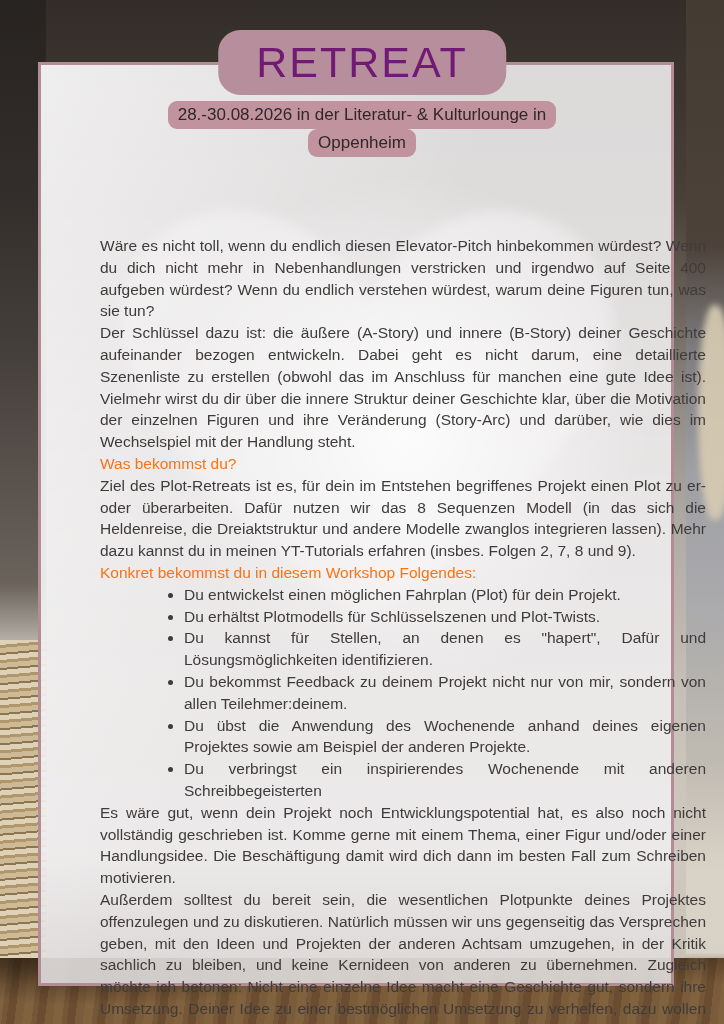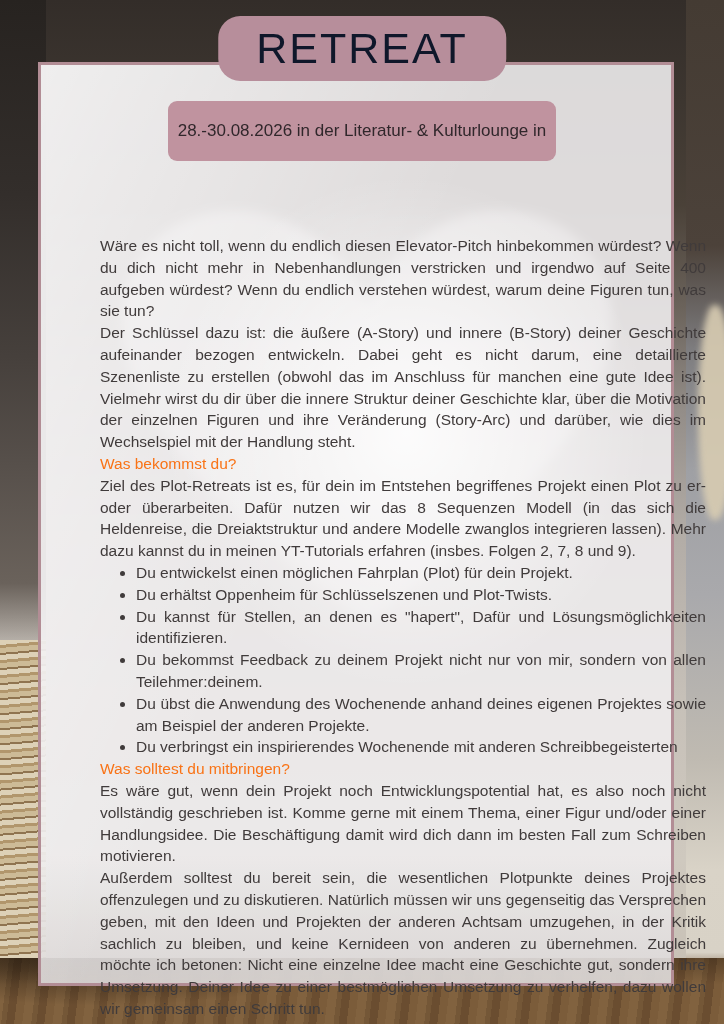--- a/index.html
+++ b/index.html
@@ -57,39 +57,39 @@
   }
   .card::before{
     content:"";position:absolute;inset:0;pointer-events:none;
     background:
       radial-gradient(ellipse 55% 40% at 58% 40%, rgba(255,255,255,.85), rgba(255,255,255,0) 70%),
       linear-gradient(115deg, rgba(255,255,255,.55) 0%, rgba(255,255,255,0) 45%),
       linear-gradient(180deg, rgba(255,255,255,0) 86%, rgba(120,110,100,.14) 100%);
   }
   
   .title-badge{
-    position:absolute;left:50%;top:16px;transform:translateX(-50%);z-index:4;
+    position:absolute;left:50%;top:30px;transform:translateX(-50%);z-index:4;
     background:#b78e9b;border-radius:22px;padding:8px 38px;
-    font-size:43px;letter-spacing:2px;color:#0f172a;font-weight:400;
+    font-size:43px;letter-spacing:2px;color:#701a75;font-weight:400;
   }
   .subtitle{position:absolute;left:0;right:0;top:101px;z-index:4;text-align:center;}
   .subtitle .row{line-height:28px;}
   .subtitle .hl{
     display:inline-block;background:#c0939f;color:#30272b;
-    font-size:17px;font-weight:500;padding:16px 10px;border-radius:9px;
+    font-size:17px;font-weight:500;padding:0 10px;border-radius:9px;
   }
   
   .content{
     position:absolute;left:59px;top:170px;width:606px;z-index:4;
     font-size:15.5px;line-height:21.8px;color:#403b3b;text-align:justify;
   }
   .content p{margin:0;}
   .sec-heading{color:#f97316;margin-top:17px;text-align:left;}
   ul.bullets{margin:0;padding:0 0 0 36px;list-style:disc;}
-  ul.bullets li{text-align:justify;}
+  ul.bullets li{text-align:justify;margin-left:48px;}
 </style>
 </head>
 <body>
 
 <div class="page">
 
   <div class="bg-base"></div>
   <div class="bg-left-top"></div>
   <div class="bg-left-pages"></div>
   <div class="bg-right"></div>
@@ -101,38 +101,41 @@
 
   <div class="card">
     <div class="content">
 
       <p>Wäre es nicht toll, wenn du endlich diesen Elevator-Pitch hinbekommen würdest? Wenn du dich nicht mehr in Nebenhandlungen verstricken und irgendwo auf Seite 400 aufgeben würdest? Wenn du endlich verstehen würdest, warum deine Figuren tun, was sie tun?</p>
       <p>Der Schlüssel dazu ist: die äußere (A-Story) und innere (B-Story) deiner Geschichte aufeinander bezogen entwickeln. Dabei geht es nicht darum, eine detaillierte Szenenliste zu erstellen (obwohl das im Anschluss für manchen eine gute Idee ist). Vielmehr wirst du dir über die innere Struktur deiner Geschichte klar, über die Motivation der einzelnen Figuren und ihre Veränderung (Story-Arc) und darüber, wie dies im Wechselspiel mit der Handlung steht.</p>
 
       <p class="sec-heading">Was bekommst du?</p>
       <p>Ziel des Plot-Retreats ist es, für dein im Entstehen begriffenes Projekt einen Plot zu er- oder überarbeiten. Dafür nutzen wir das 8 Sequenzen Modell (in das sich die Heldenreise, die Dreiaktstruktur und andere Modelle zwanglos integrieren lassen). Mehr dazu kannst du in meinen YT-Tutorials erfahren (insbes. Folgen 2, 7, 8 und 9).</p>
 
+      <p class="sec-heading">Konkret bekommst du in diesem Workshop Folgendes:</p>
       <ul class="bullets">
         <li>Du entwickelst einen möglichen Fahrplan (Plot) für dein Projekt.</li>
-        <li>Du erhältst Oppenheim für Schlüsselszenen und Plot-Twists.</li>
+        <li>Du erhältst Plotmodells für Schlüsselszenen und Plot-Twists.</li>
         <li>Du kannst für Stellen, an denen es "hapert", Dafür und Lösungsmöglichkeiten identifizieren.</li>
         <li>Du bekommst Feedback zu deinem Projekt nicht nur von mir, sondern von allen Teilehmer:deinem.</li>
         <li>Du übst die Anwendung des Wochenende anhand deines eigenen Projektes sowie am Beispiel der anderen Projekte.</li>
         <li>Du verbringst ein inspirierendes Wochenende mit anderen Schreibbegeisterten</li>
       </ul>
 
-      <p class="sec-heading">Was solltest du mitbringen?</p>
       <p>Es wäre gut, wenn dein Projekt noch Entwicklungspotential hat, es also noch nicht vollständig geschrieben ist. Komme gerne mit einem Thema, einer Figur und/oder einer Handlungsidee. Die Beschäftigung damit wird dich dann im besten Fall zum Schreiben motivieren.</p>
       <p>Außerdem solltest du bereit sein, die wesentlichen Plotpunkte deines Projektes offenzulegen und zu diskutieren. Natürlich müssen wir uns gegenseitig das Versprechen geben, mit den Ideen und Projekten der anderen Achtsam umzugehen, in der Kritik sachlich zu bleiben, und keine Kernideen von anderen zu übernehmen. Zugleich möchte ich betonen: Nicht eine einzelne Idee macht eine Geschichte gut, sondern ihre Umsetzung. Deiner Idee zu einer bestmöglichen Umsetzung zu verhelfen, dazu wollen wir gemeinsam einen Schritt tun.</p>
 
     </div>
   </div>
 
   <div class="title-badge">
     <span>RETREAT</span>
   </div>
   <div class="subtitle">
     <div class="row">
       <span class="hl">28.-30.08.2026 in der Literatur- &amp; Kulturlounge in</span>
     </div>
+    <div class="row">
+      <span class="hl">Oppenheim</span>
+    </div>
   </div>
 
 </div>
 
 </body></html>

